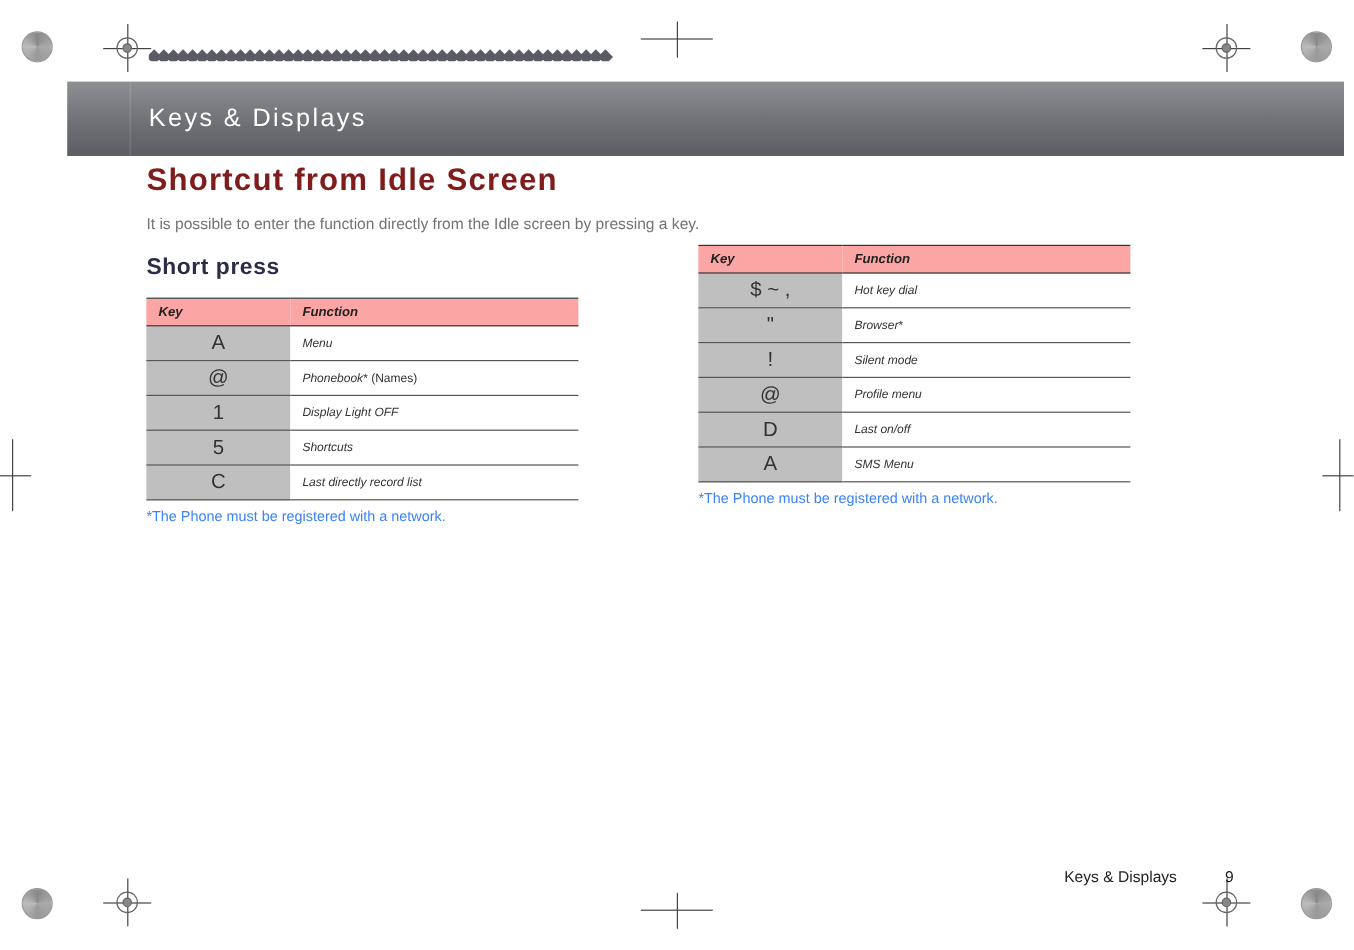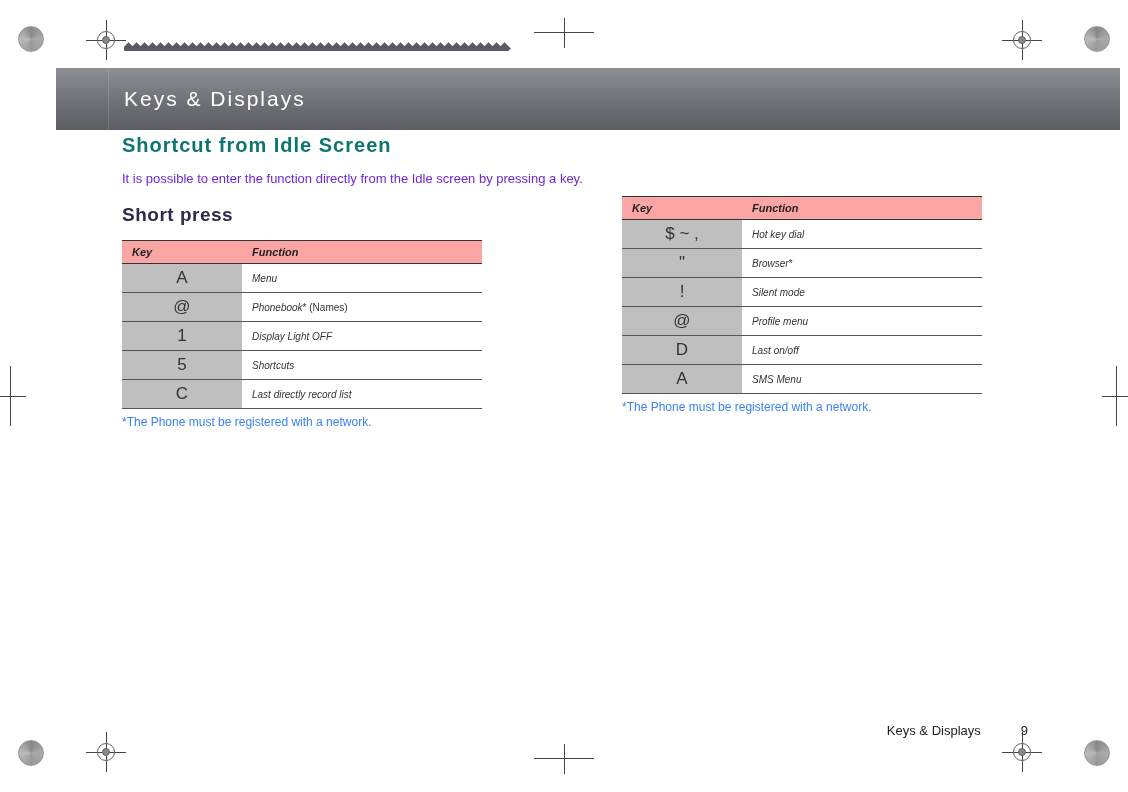--- a/index.html
+++ b/index.html
@@ -96,34 +96,34 @@
     font-family: Verdana, Geneva, sans-serif;
     color:#fff;
   }
 
   
   .content {
     position:absolute;
     top:134px; left:122px; right:80px;
   }
   .section-title {
-    font-size:20px;
-    color:#0f766e;
+    font-size:26px;
+    color:#7f1d1d;
     letter-spacing:1px;
     font-family: Verdana, Geneva, sans-serif;
     margin-bottom:14px;
   }
   .intro {
     font-size:13px;
-    color:#6d28d9;
+    color:#737373;
     margin-bottom:10px;
   }
   .columns {
     display:flex;
-    gap:80px;
+    gap:40px;
   }
   .col {
     flex:0 0 420px;
   }
   .subheading {
     font-size:19px;
     font-weight:bold;
     color:#2c2c48;
     margin:8px 0 14px 0;
     font-style: normal;

